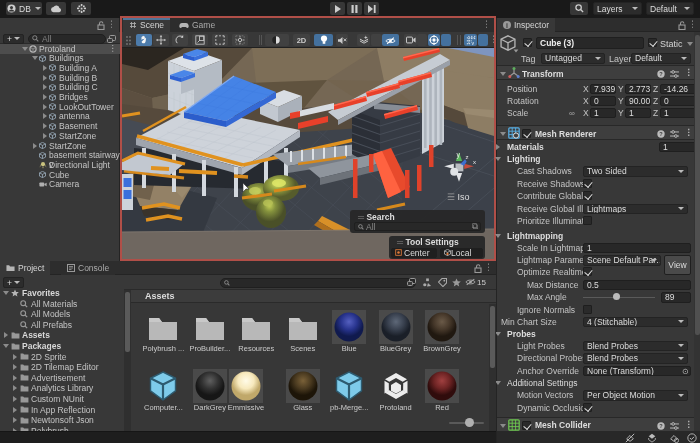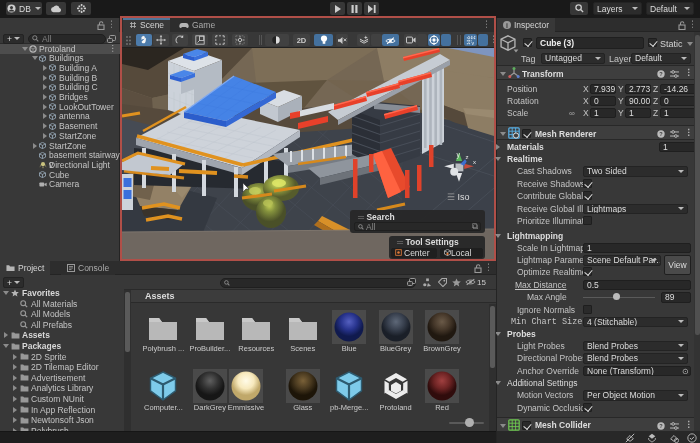--- a/index.html
+++ b/index.html
@@ -680,21 +680,21 @@
       </svg>
       <span class="abs" style="right:8px;top:1px;color:#bbb">⋮</span>
     </div>
     <div class="irow" style="top:122.5px">
       <span class="fo cl" style="left:-1px;top:3px"></span>
       <span class="t" style="left:10px;font-weight:bold;color:#ddd">Materials</span>
       <div class="fld" style="left:162px;top:1px;width:40px;height:10.5px">1</div>
     </div>
     <div class="irow" style="top:134.5px">
       <span class="fo op" style="left:-2px;top:4px"></span>
-      <span class="t" style="left:10px;font-weight:bold;color:#ddd">Realtime</span>
+      <span class="t" style="left:10px;font-weight:bold;color:#ddd">Lighting</span>
     </div>
     <div class="irow" style="top:147px">
       <span class="t" style="left:20px;">Cast Shadows</span>
       <div class="ddw" style="left:86px;top:1px;width:105px;height:10.5px">Two Sided<span class="arr"></span></div>
     </div>
     <div class="irow" style="top:159.5px">
       <span class="t" style="left:20px;">Receive Shadows</span>
       <span class="chk c" style="left:86px;top:1px"></span>
     </div>
     <div class="irow" style="top:172px">
@@ -720,35 +720,35 @@
     <div class="irow" style="top:236px">
       <span class="t" style="left:20px;">Lightmap Paramet</span>
       <div class="ddw" style="left:86px;top:1px;width:78px;height:10.5px">Scene Default Par…<span class="arr"></span></div>
       <div class="fld" style="left:167px;top:1px;width:27px;height:20px;background:#4a4a4a;justify-content:center">View</div>
     </div>
     <div class="irow" style="top:248px">
       <span class="t" style="left:20px;">Optimize Realtime</span>
       <span class="chk c" style="left:86px;top:1px"></span>
     </div>
     <div class="irow" style="top:260.5px">
-      <span class="t" style="left:18px;text-decoration:underline;">Max Distance</span>
+      <span class="t" style="left:30px;">Max Distance</span>
       <div class="fld" style="left:86px;top:1px;width:108px;height:10.5px">0.5</div>
     </div>
     <div class="irow" style="top:273px">
       <span class="t" style="left:30px;">Max Angle</span>
       <div class="abs" style="left:86px;top:5.5px;width:72px;height:1.5px;background:#5a5a5a"></div>
       <span class="abs" style="left:116px;top:2px;width:7px;height:7px;border-radius:50%;background:#bbb"></span>
       <div class="fld" style="left:164px;top:1px;width:30px;height:10.5px">89</div>
     </div>
     <div class="irow" style="top:285.5px">
       <span class="t" style="left:20px;">Ignore Normals</span>
       <span class="chk" style="left:86px;top:1px"></span>
     </div>
     <div class="irow" style="top:297.5px">
-      <span class="t" style="left:14px;font-family:Liberation Mono, monospace;">Min Chart Size</span>
+      <span class="t" style="left:4px;">Min Chart Size</span>
       <div class="ddw" style="left:86px;top:1px;width:105px;height:10.5px">4 (Stitchable)<span class="arr"></span></div>
     </div>
     <div class="irow" style="top:309.5px">
       <span class="fo op" style="left:-2px;top:4px"></span>
       <span class="t" style="left:10px;font-weight:bold;color:#ddd">Probes</span>
     </div>
     <div class="irow" style="top:321.5px">
       <span class="t" style="left:20px;">Light Probes</span>
       <div class="ddw" style="left:86px;top:1px;width:105px;height:10.5px">Blend Probes<span class="arr"></span></div>
     </div>

